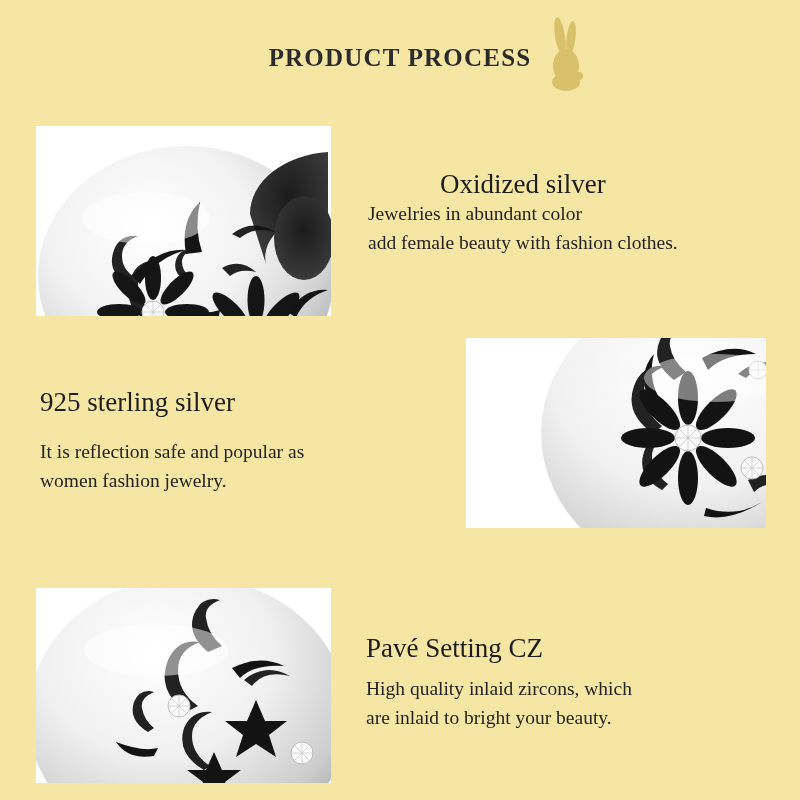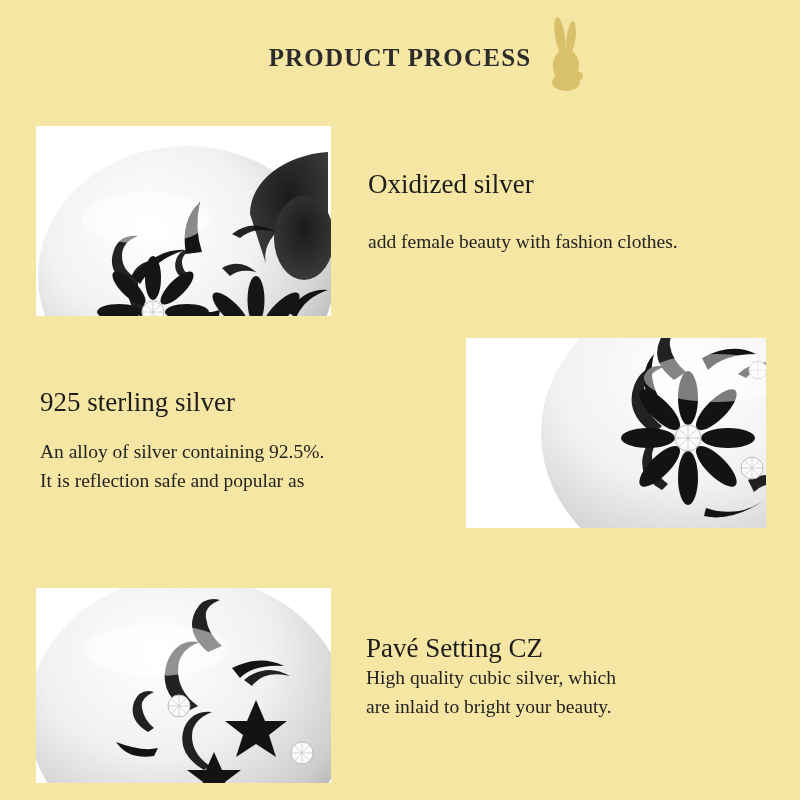--- a/index.html
+++ b/index.html
@@ -75,31 +75,31 @@
     font-family: "Liberation Serif", serif;
     font-size: 19.5px;
     color: #232323;
     line-height: 1.45;
     white-space: nowrap;
   }
 
   
   #block1 .photo { left: 36px; top: 126px; width: 295px; height: 190px; }
   #block1 .text-col { left: 368px; top: 168px; }
-  #block1 .head-line { margin-bottom: 28px; }
+  #block1 .head-line { margin-bottom: 0; text-align: center; }
 
   
   #block2 .photo { left: 466px; top: 338px; width: 300px; height: 190px; }
   #block2 .text-col { left: 40px; top: 386px; }
   #block2 .head-line { margin-bottom: 20px; }
 
   
   #block3 .photo { left: 36px; top: 588px; width: 295px; height: 195px; }
   #block3 .text-col { left: 366px; top: 632px; }
-  #block3 .head-line { }
+  #block3 .head-line { margin-bottom: 11px; }
 
   svg { display: block; }
 </style>
 </head>
 <body>
 
 <div class="page">
 
   <div class="header">
     <span class="header-title">PRODUCT PROCESS</span>
@@ -185,20 +185,21 @@
               <path d="M182 196 q-30 6 -46 -14 q30 8 48 2 z"></path>
               <path d="M252 186 q16 -24 40 -22 q-24 8 -32 28 z"></path>
             </g>
             <ellipse cx="110" cy="92" rx="64" ry="26" fill="#ffffff" opacity="0.5"></ellipse>
           </g>
         </svg>
       </div>
     </div>
     <div class="text-col">
       <div class="head-line">Oxidized silver</div>
+      <div class="body-line">Jewelries in abundant color</div>
       <div class="body-line">add female beauty with fashion clothes.</div>
     </div>
   </div>
 
   <div class="block" id="block2">
     <div class="photo">
       <div class="photo-inner">
         <svg width="300" height="190" viewBox="0 0 300 190">
           <defs>
             <radialGradient id="g2" cx="42%" cy="30%" r="80%">
@@ -253,22 +254,22 @@
               <path d="M240 170 q30 10 56 -6 q-32 20 -58 14 z"></path>
               <path d="M182 60 q-10 -26 6 -44 q-6 22 4 42 z"></path>
             </g>
             <ellipse cx="250" cy="40" rx="72" ry="24" fill="#ffffff" opacity="0.45"></ellipse>
           </g>
         </svg>
       </div>
     </div>
     <div class="text-col">
       <div class="head-line">925 sterling silver</div>
-      <div class="body-line">An alloy of silver containing 92.5%.</div>
       <div class="body-line">It is reflection safe and popular as</div>
+      <div class="body-line">women fashion jewelry.</div>
     </div>
   </div>
 
   <div class="block" id="block3">
     <div class="photo">
       <div class="photo-inner">
         <svg width="295" height="195" viewBox="0 0 295 195">
           <defs>
             <radialGradient id="g3" cx="40%" cy="28%" r="80%">
               <stop offset="0%" stop-color="#ffffff"></stop>
@@ -312,18 +313,18 @@
               <path d="M196 80 q28 -14 52 -2 q-30 -2 -44 12 z"></path>
               <path d="M118 168 q-26 4 -38 -14 q26 10 42 6 z"></path>
             </g>
             <ellipse cx="120" cy="62" rx="72" ry="26" fill="#ffffff" opacity="0.5"></ellipse>
           </g>
         </svg>
       </div>
     </div>
     <div class="text-col">
       <div class="head-line">Pavé Setting CZ</div>
-      <div class="body-line">High quality cubic silver, which</div>
+      <div class="body-line">High quality inlaid zircons, which</div>
       <div class="body-line">are inlaid to bright your beauty.</div>
     </div>
   </div>
 
 </div>
 
 </body></html>

